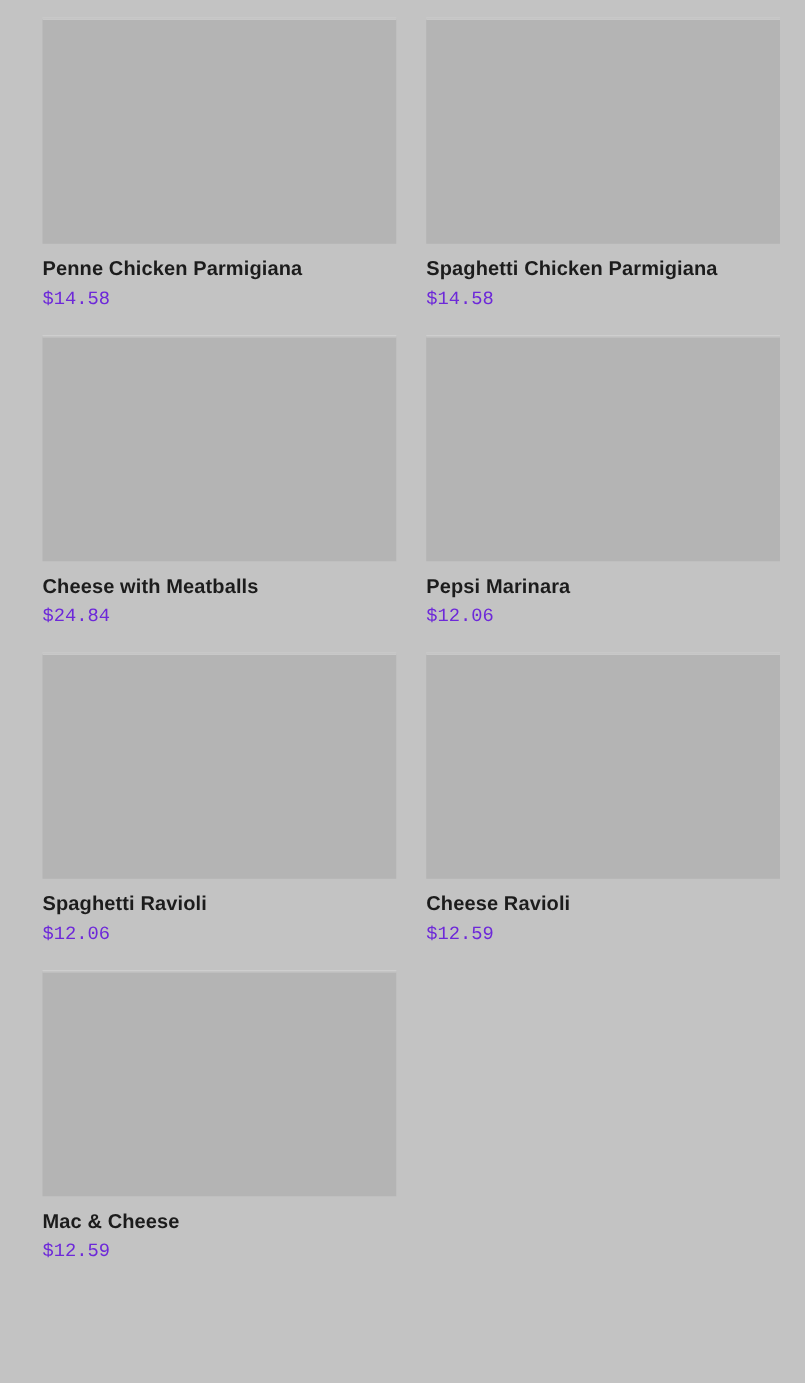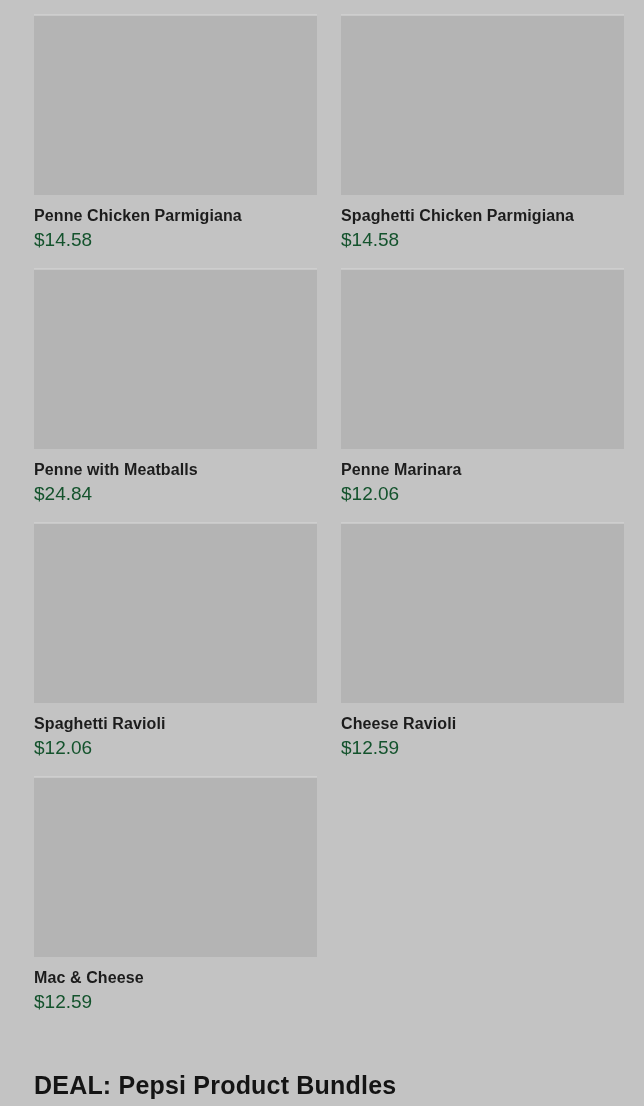--- a/index.html
+++ b/index.html
@@ -52,25 +52,26 @@
     font-size: 16px;
     font-weight: 700;
     line-height: 20px;
     color: #1c1c1c;
     margin: 11px 0 0 0;
     letter-spacing: 0.1px;
     white-space: nowrap;
   }
 
   .product-price {
-    font-size: 19px;
+    font-size: 15px;
     font-weight: 400;
     line-height: 17px;
-    color: #14532d;
+    color: #6d28d9;
     margin: 5px 0 0 0;
+    font-family: Liberation Mono, monospace;
   }
 
   .section-heading {
     font-size: 25px;
     font-weight: 700;
     line-height: 30px;
     color: #141414;
     margin: 0;
     padding: 0 20px 0 34px;
     letter-spacing: 0.2px;
@@ -94,27 +95,27 @@
     </div>
 
     <div class="product-card">
       <div class="product-image"></div>
       <div class="product-name">Spaghetti Chicken Parmigiana</div>
       <div class="product-price">$14.58</div>
     </div>
 
     <div class="product-card">
       <div class="product-image"></div>
-      <div class="product-name">Penne with Meatballs</div>
+      <div class="product-name">Cheese with Meatballs</div>
       <div class="product-price">$24.84</div>
     </div>
 
     <div class="product-card">
       <div class="product-image"></div>
-      <div class="product-name">Penne Marinara</div>
+      <div class="product-name">Pepsi Marinara</div>
       <div class="product-price">$12.06</div>
     </div>
 
     <div class="product-card">
       <div class="product-image"></div>
       <div class="product-name">Spaghetti Ravioli</div>
       <div class="product-price">$12.06</div>
     </div>
 
     <div class="product-card">
@@ -125,15 +126,14 @@
 
     <div class="product-card">
       <div class="product-image"></div>
       <div class="product-name">Mac &amp; Cheese</div>
       <div class="product-price">$12.59</div>
     </div>
 
 
   </div>
 
-  <h2 class="section-heading">DEAL: Pepsi Product Bundles</h2>
 
 </div>
 
 </body></html>

